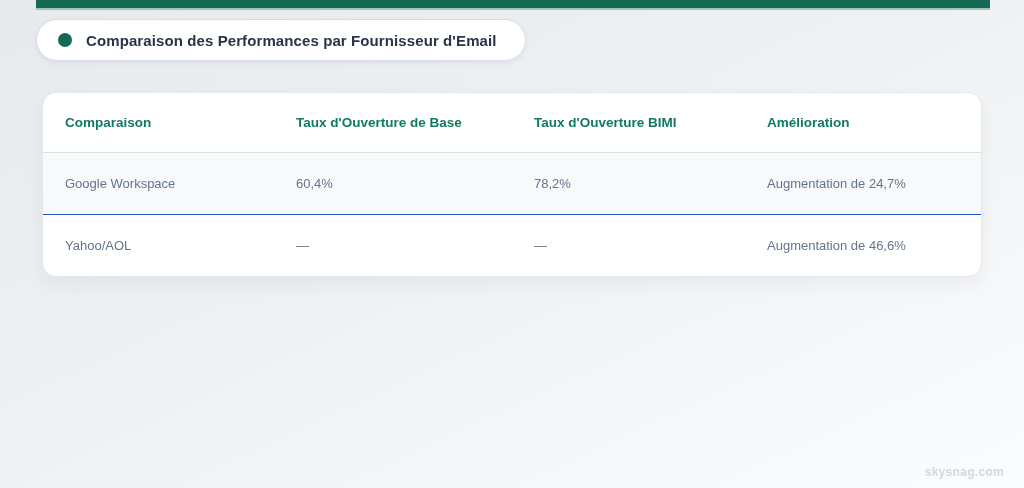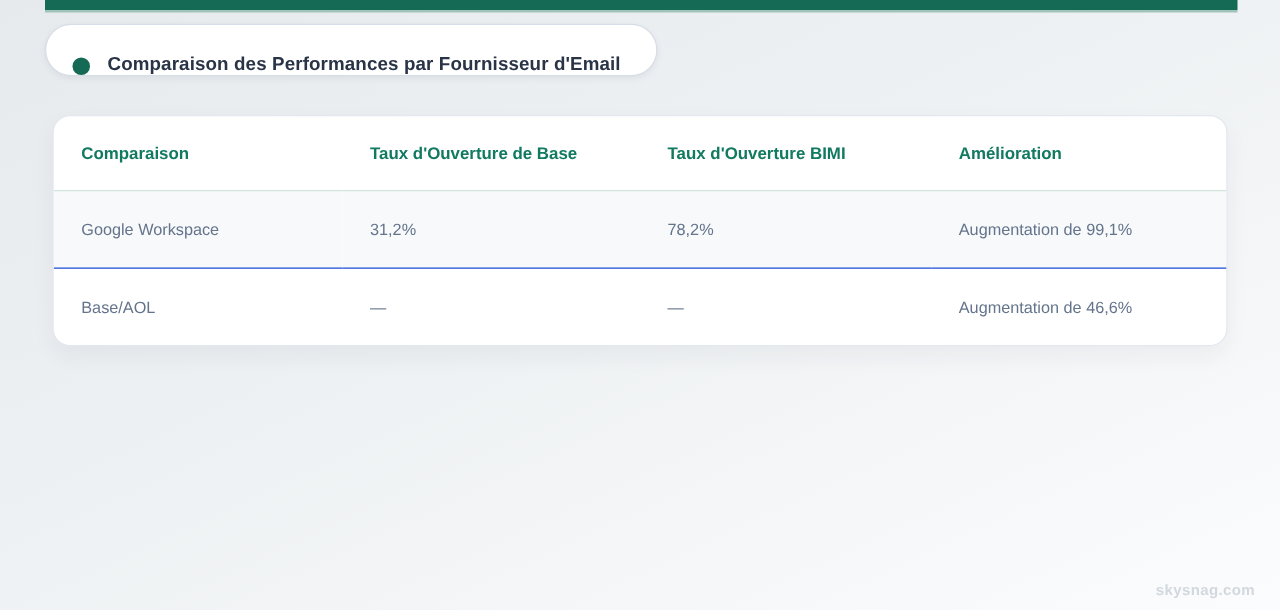--- a/index.html
+++ b/index.html
@@ -34,21 +34,21 @@
     background: var(--accent-soft, #a0c5b8);
   }
 
   
   .badge {
     position: absolute;
     left: 36px;
     top: 19px;
     height: 42px;
     display: flex;
-    align-items: flex-end;
+    align-items: center;
     gap: 14px;
     padding: 0 28px 0 21px;
     background: #ffffff;
     border: 1px solid #d7dde7;
     border-radius: 22px;
     box-shadow: 0 2px 5px rgba(40, 55, 80, 0.07);
     box-sizing: border-box;
   }
   .badge-dot {
     width: 14px;
@@ -147,26 +147,26 @@
       <tr>
         <th>Comparaison</th>
         <th>Taux d'Ouverture de Base</th>
         <th>Taux d'Ouverture BIMI</th>
         <th>Amélioration</th>
       </tr>
     </thead>
     <tbody>
       <tr class="alt">
         <td class="provider">Google Workspace</td>
-        <td>31,2%</td>
+        <td>60,4%</td>
         <td>78,2%</td>
-        <td>Augmentation de 99,1%</td>
+        <td>Augmentation de 24,7%</td>
       </tr>
       <tr>
-        <td class="provider">Base/AOL</td>
+        <td class="provider">Yahoo/AOL</td>
         <td>—</td>
         <td>—</td>
         <td>Augmentation de 46,6%</td>
       </tr>
     </tbody>
   </table>
 </div>
 
 <div class="watermark">skysnag.com</div>
 

